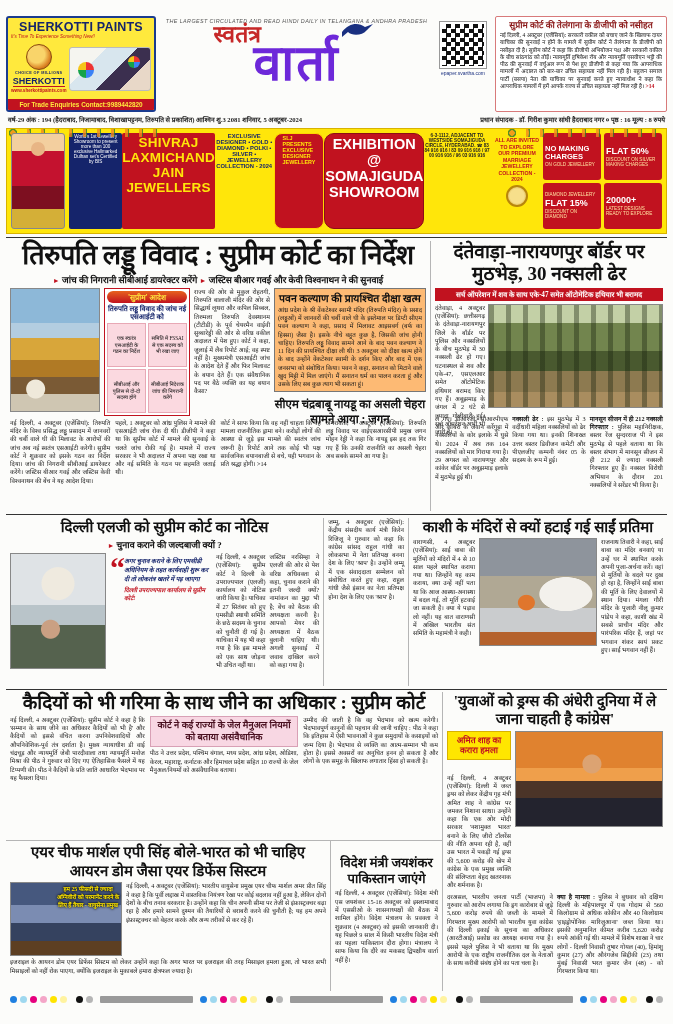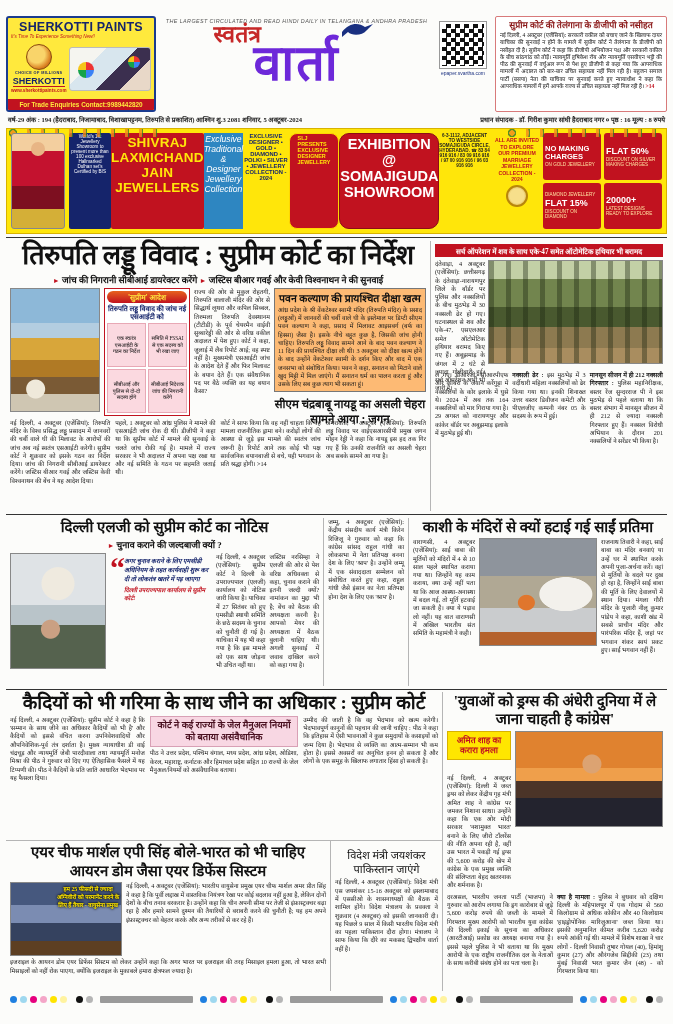--- a/index.html
+++ b/index.html
@@ -186,21 +186,21 @@
   .air-row{ display:flex; margin-top:2px; border-top:1px solid #b5b5b5; flex:1;}
   .airchief{ width:324px; padding:2px 4px 0 4px;}
   .air-content{ display:flex; gap:4px; margin-top:2px;}
   .photo-air{ width:112px; height:74px; position:relative;
     background:linear-gradient(180deg,#46587e 0 30%,#7b8cb2 30% 55%,#35425f 55% 80%,#5d3f22 80% 100%);}
   .air-overlay{ position:absolute; right:1px; top:3px; width:58%; color:#ffe600; font-weight:800;
     font-size:5.8px; line-height:1.35; text-align:center; text-shadow:0 0 2px #000, 0 0 3px #000;}
   .air-body{ flex:1;}
   .air-foot{ margin-top:2px;}
   .jaishankar{ flex:1; padding:2px 4px 0 4px; border-left:1px solid #b5b5b5;}
-  .jaishankar h4{ font-size:11px; font-weight:400; text-align:center; line-height:1.25; margin:6px 0 2px 0;}
+  .jaishankar h4{ font-size:13px; font-weight:700; text-align:center; line-height:1.25; margin:12px 0 2px 0;}
 
   .drugs{ flex:1; padding:0 4px; border-left:1px solid #b5b5b5; display:flex; flex-direction:column;}
   .d-top{ display:flex; gap:4px; margin-top:3px;}
   .d-leftcol{ width:64px; display:flex; flex-direction:column; gap:14px;}
   .yellow-box{ background:#ffe600; border:1px solid #d8b200; color:#c1121f; font-weight:800;
     font-size:8.6px; text-align:center; padding:3px 2px; line-height:1.2;}
   .photo-shah{ flex:1; height:96px;
     background:
       radial-gradient(circle at 52% 34%, #dca372 0 9px, transparent 10px),
       linear-gradient(180deg,#e0822f 0 38%,#ef9f4b 38% 52%,#4b3428 52% 70%,#23232e 70% 100%);}
@@ -262,21 +262,20 @@
   <div class="dateline">
     <span>वर्ष-29 अंक : 194 (हैदराबाद, निजामाबाद, विशाखापट्टनम, तिरुपति से प्रकाशित) आश्विन शु.3 2081 शनिवार, 5 अक्टूबर-2024</span>
     <span>प्रधान संपादक - डॉ. गिरीश कुमार सांघी  हैदराबाद नगर ०  पृष्ठ : 16  मूल्य : 8 रुपये</span>
   </div>
 
   <div class="banner sans">
     <div class="photo-model photo"></div>
     <div class="ban-center">
       <div class="strip-top">World's 1st Jewellery Showroom to present more than 100 exclusive Hallmarked Dulhan set's Certified by BIS</div>
       <div class="slj-title">SHIVRAJ LAXMICHAND JAIN JEWELLERS</div>
-      <div class="strip-sub">Exclusive Traditional &amp; Designer Jewellery Collection</div>
       <div class="cats">EXCLUSIVE DESIGNER • GOLD • DIAMOND • POLKI • SILVER • JEWELLERY COLLECTION - 2024</div>
       <div class="pill">SLJ PRESENTS EXCLUSIVE DESIGNER JEWELLERY</div>
       <div class="exhib">EXHIBITION @ SOMAJIGUDA SHOWROOM</div>
       <div class="ban-addr"><span>6-3-1112, ADJACENT TO WESTSIDE SOMAJIGUDA CIRCLE, HYDERABAD.</span>
         <span>☎ 83 84 916 916 / 83 09 916 916 / 97 00 916 916 / 96 03 916 916</span></div>
     </div>
     <div class="ban-right">
       <div class="colA">
         <div class="invite">ALL ARE INVITED TO EXPLORE OUR PREMIUM MARRIAGE JEWELLERY COLLECTION - 2024</div>
         <div class="seal"></div>
@@ -337,20 +336,21 @@
       </div>
       <div class="t-bottom">
         <div class="col">नई दिल्ली, 4 अक्टूबर (एजेंसियां): तिरुपति मंदिर के विश्व प्रसिद्ध लड्डू प्रसादम में जानवरों की चर्बी वाले घी की मिलावट के आरोपों की जांच अब नई स्वतंत्र एसआईटी करेगी। सुप्रीम कोर्ट ने शुक्रवार को इसके गठन का निर्देश दिया। जांच की निगरानी सीबीआई डायरेक्टर करेंगे। जस्टिस बीआर गवई और जस्टिस केवी विश्वनाथन की बेंच ने यह आदेश दिया।</div>
         <div class="col">पहले, 1 अक्टूबर को आंध्र पुलिस ने मामले की एसआईटी जांच रोक दी थी। डीजीपी ने कहा था कि सुप्रीम कोर्ट में मामले की सुनवाई के चलते जांच रोकी गई है। मामले में राज्य सरकार ने भी अदालत में अपना पक्ष रखा था और नई समिति के गठन पर सहमति जताई थी।</div>
         <div class="col">कोर्ट ने साफ किया कि वह नहीं चाहता कि यह मामला राजनीतिक ड्रामा बने। करोड़ों लोगों की आस्था से जुड़े इस मामले की स्वतंत्र जांच जरूरी है। रिपोर्ट आने तक कोई भी पक्ष सार्वजनिक बयानबाजी से बचे, यही भगवान के प्रति श्रद्धा होगी। &gt;14</div>
         <div class="col">अमरावती, 4 अक्टूबर (एजेंसियां): तिरुपति लड्डू विवाद पर वाईएसआरसीपी प्रमुख जगन मोहन रेड्डी ने कहा कि नायडू इस हद तक गिर गए हैं कि उनकी राजनीति का असली चेहरा अब सबके सामने आ गया है।</div>
       </div>
     </article>
 
     <article class="naxal">
+      <h2 class="headline-lg">दंतेवाड़ा-नारायणपुर बॉर्डर पर मुठभेड़, 30 नक्सली ढेर</h2>
       <div class="red-strip">सर्च ऑपरेशन में शव के साथ एके-47 समेत ऑटोमेटिक हथियार भी बरामद</div>
       <div class="n-content">
         <div class="col">दंतेवाड़ा, 4 अक्टूबर (एजेंसियां): छत्तीसगढ़ के दंतेवाड़ा-नारायणपुर जिले के बॉर्डर पर पुलिस और नक्सलियों के बीच मुठभेड़ में 30 नक्सली ढेर हो गए। घटनास्थल से शव और एके-47, एसएलआर समेत ऑटोमेटिक हथियार बरामद किए गए हैं। अबूझमाड़ के जंगल में 2 घंटे से ज्यादा गोलीबारी हुई। सर्च ऑपरेशन अभी भी जारी है।</div>
         <div class="photo-naxal photo"></div>
       </div>
       <div class="n-bottom">
         <div class="col">ले गए। डीआरजी, सीआरपीएफ और कोबरा के जवान कर्रेगुट्टा में नक्सलियों के कोर इलाके में घुसे थे। 2024 में अब तक 164 नक्सलियों को मार गिराया गया है। 29 अगस्त को नारायणपुर और कांकेर बॉर्डर पर अबूझमाड़ इलाके में मुठभेड़ हुई थी।</div>
         <div class="col">
           <span class="lead">नक्सली ढेर :</span>
           <span>इस मुठभेड़ में 3 वर्दीधारी महिला नक्सलियों को ढेर किया गया था। इनकी शिनाख्त उत्तर बस्तर डिवीजन कमेटी और पीएलजीए कम्पनी नंबर 05 के सदस्य के रूप में हुई।</span>

